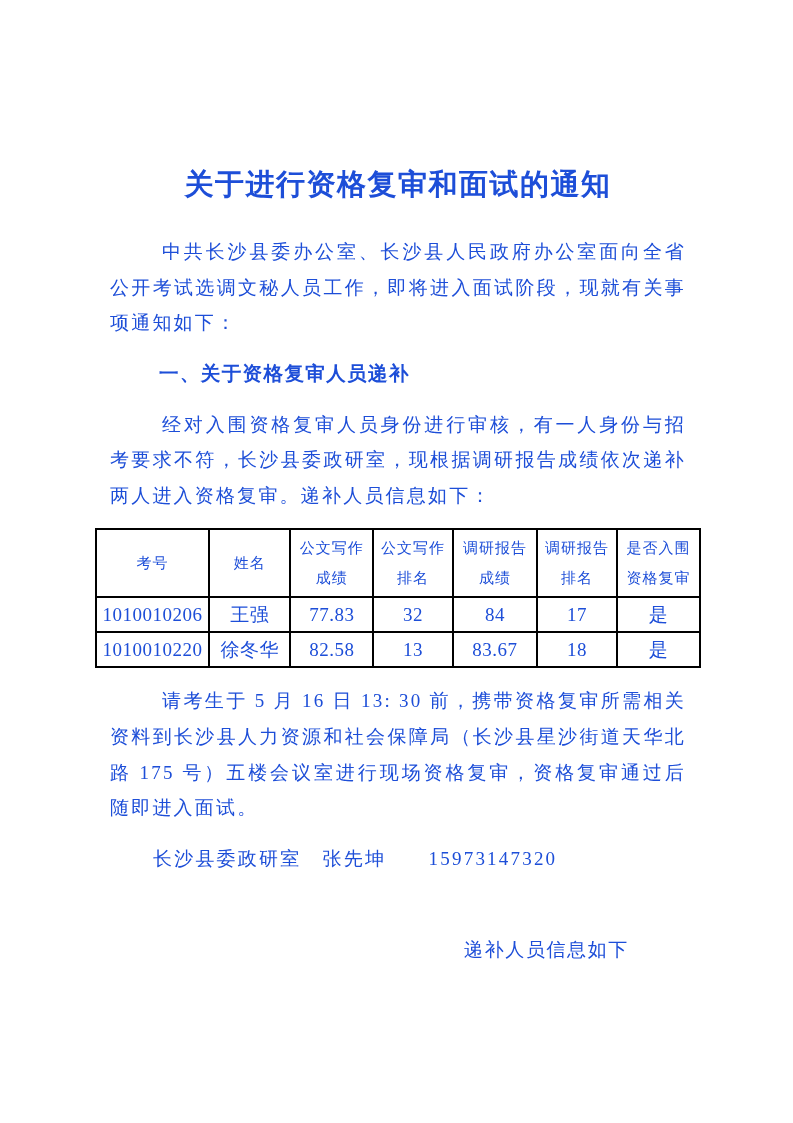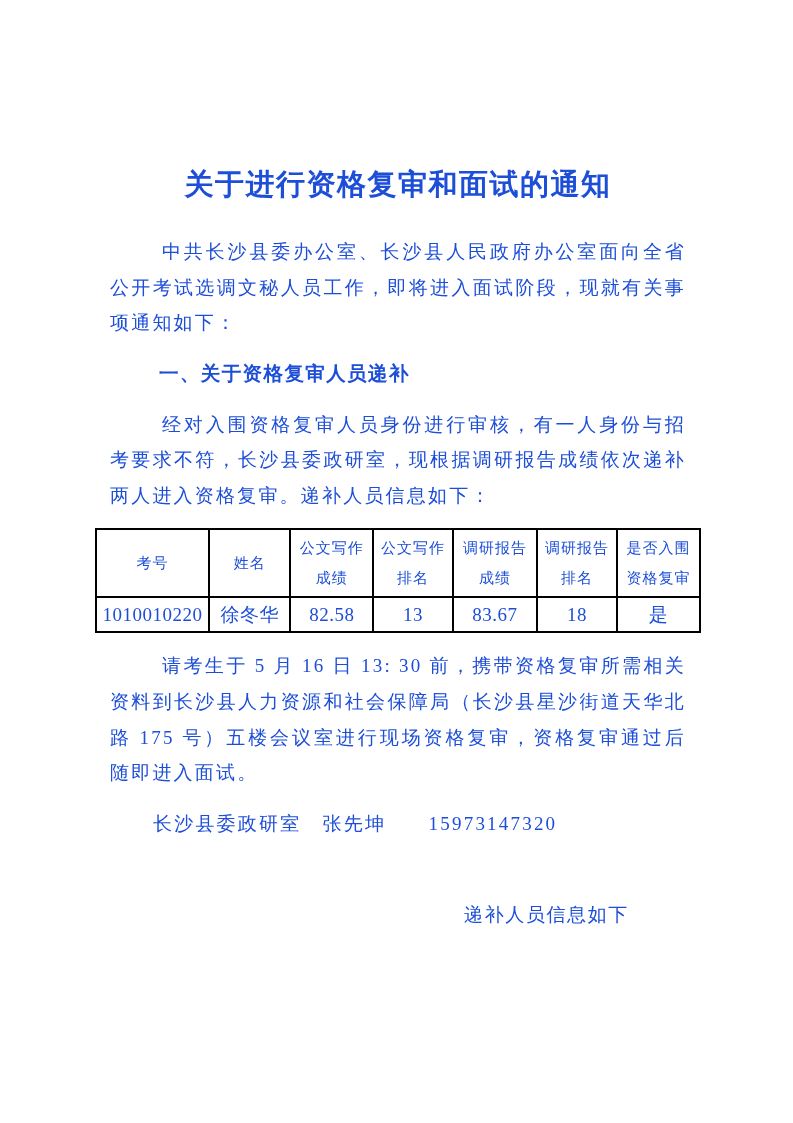--- a/index.html
+++ b/index.html
@@ -120,20 +120,29 @@
         <th>调研报告
 成绩</th>
         <th>调研报告
 排名</th>
         <th>是否入围
 资格复审</th>
       </tr>
     </thead>
     <tbody>
       <tr>
+        <td>1010010206</td>
+        <td>王强</td>
+        <td>77.83</td>
+        <td>32</td>
+        <td>84</td>
+        <td>17</td>
+        <td>是</td>
+      </tr>
+      <tr>
         <td>1010010220</td>
         <td>徐冬华</td>
         <td>82.58</td>
         <td>13</td>
         <td>83.67</td>
         <td>18</td>
         <td>是</td>
       </tr>
     </tbody>
   </table>

